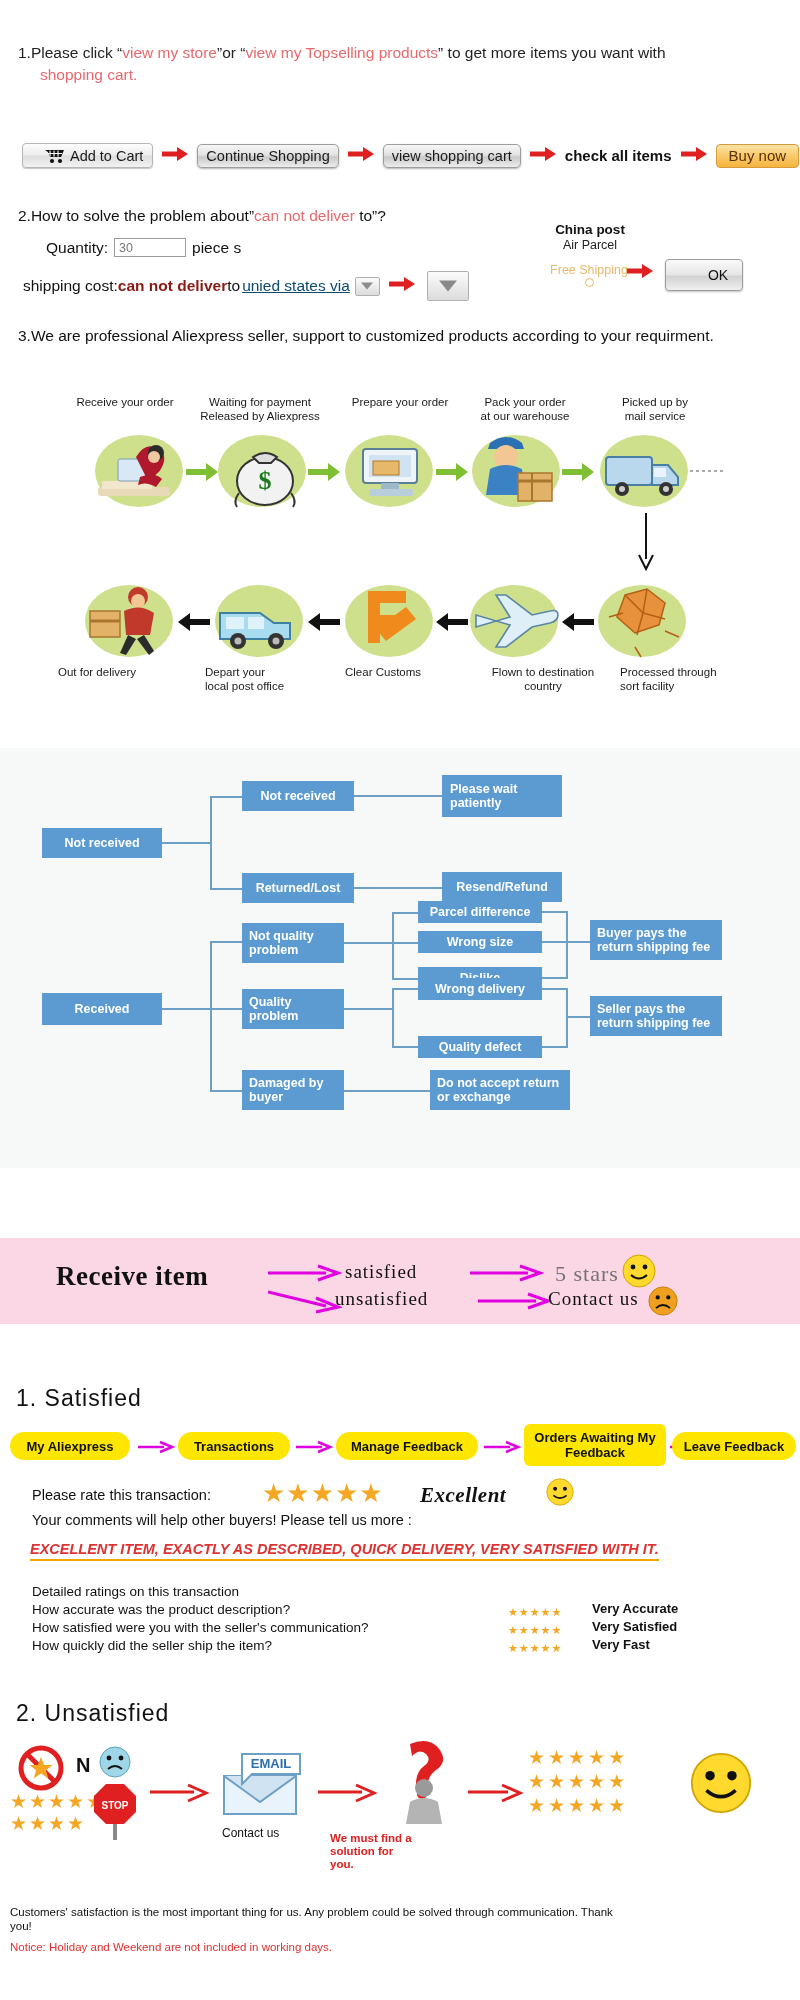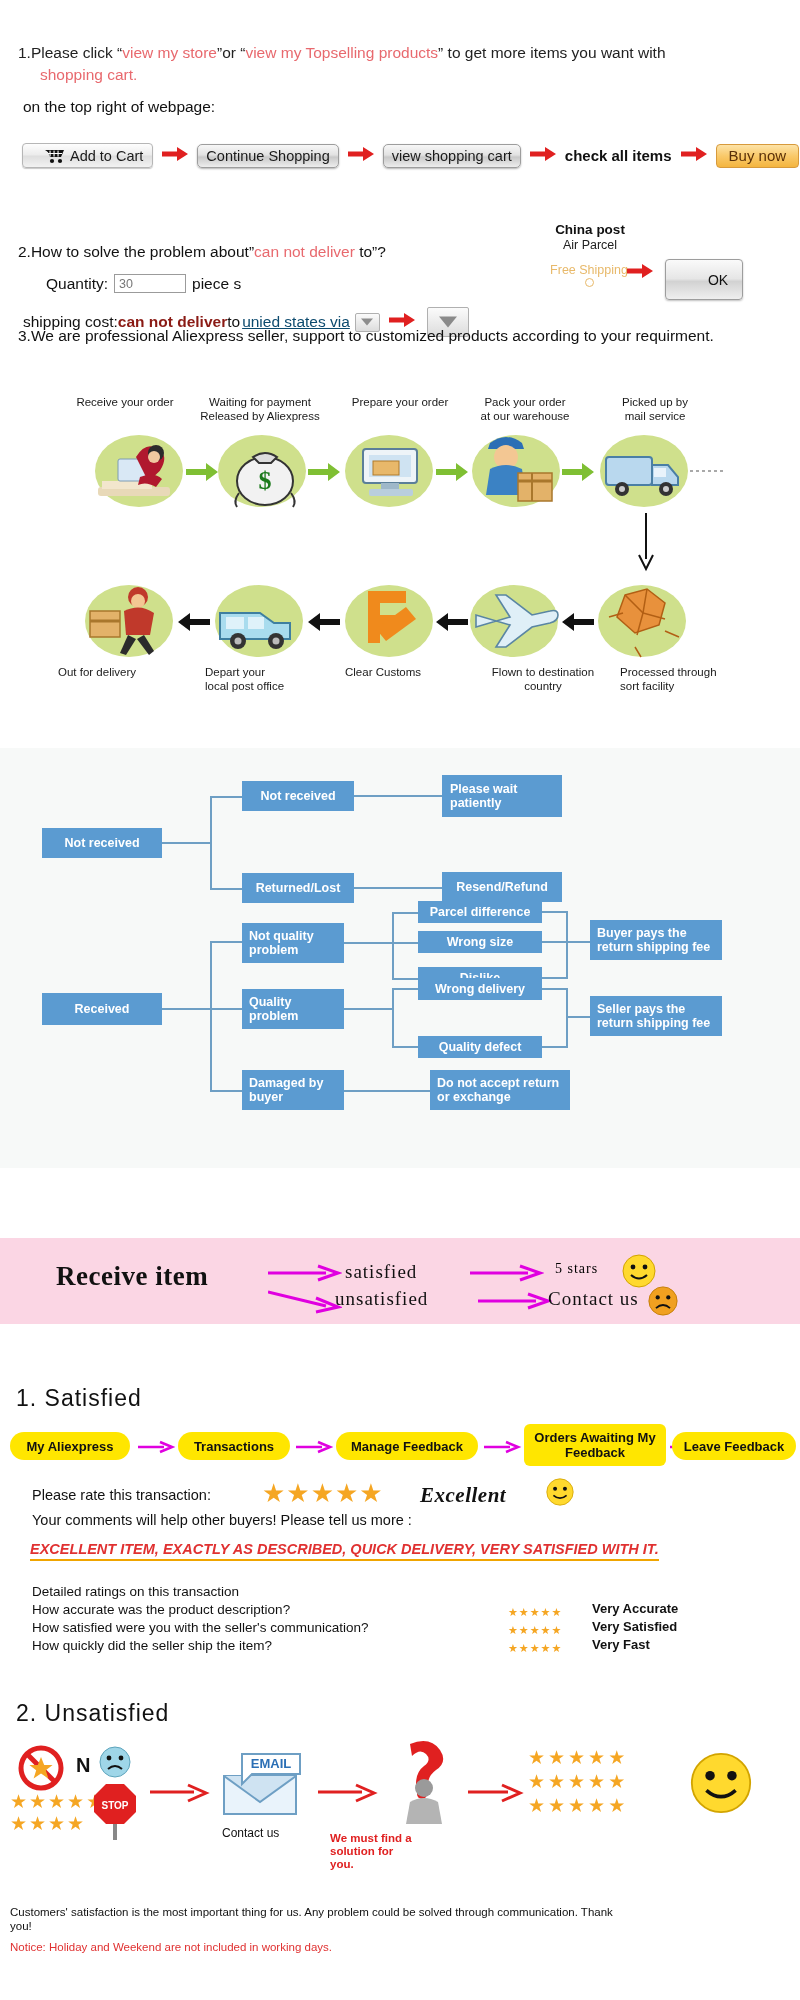--- a/index.html
+++ b/index.html
@@ -47,21 +47,21 @@
     display:inline-flex; align-items:center; justify-content:center;
     height:24px; padding:0 12px;
     border:1px solid #d79a3c; border-radius:4px;
     background:linear-gradient(to bottom,#fde3a7 0%,#f9c96a 50%,#f4b53f 100%);
     font-size:15px; color:#5a3008; font-weight:400; white-space:nowrap;
   }
   .plaintxt { font-size:15px; font-weight:bold; color:#111; white-space:nowrap; }
   .arrow-r { display:inline-block; margin:0 9px; }
 
   
-  .s2 { position:absolute; left:18px; top:207px; width:770px;margin-top:36px; }
+  .s2 { position:absolute; left:18px; top:207px; width:770px; }
   .s2 .q { font-size:15.5px; }
   .qtyline { margin-top:13px; padding-left:28px; font-size:15.5px; display:flex; align-items:center; gap:6px;}
   .qtybox {
     width:72px; height:19px; border:1px solid #9b9b9b; background:#fff;
     font-size:12.5px; color:#777; padding:0 4px; display:flex; align-items:center;
   }
   .shipline { margin-top:14px; padding-left:5px; font-size:15.5px; display:flex; align-items:center; }
   .shipline b { color:#8a1a14; }
   .lnk { color:#0c4a6e; text-decoration:underline; margin:0 2px; }
   .dd {
@@ -78,21 +78,21 @@
   .dd.big::after{ border-left:9px solid transparent; border-right:9px solid transparent; border-top:11px solid #8a8a8a; }
 
   .chinapost { position:absolute; left:530px; top:222px; text-align:center; width:120px; }
   .chinapost .t1 { font-size:13.5px; font-weight:bold; color:#111; }
   .chinapost .t2 { font-size:12.5px; color:#222; margin-top:1px;}
   .freeship { position:absolute; left:534px; top:264px; width:110px; text-align:center;
               font-size:12.5px; color:#e8b96a; line-height:13px; }
   .freeship .circ { display:block; margin:1px auto 0; width:9px;height:9px;border:1px solid #e8b96a;border-radius:50%; }
   .okbtn {
     position:absolute; left:665px; top:259px;
-    width:78px; height:41px; border:1px solid #9d9d9d; border-radius:4px;
+    width:78px; height:32px; border:1px solid #9d9d9d; border-radius:4px;
     background:linear-gradient(to bottom,#fafafa 0%,#e6e6e6 48%,#d2d2d2 55%,#efefef 100%);
     display:flex; align-items:center; justify-content:center; font-size:14px; color:#111;
     box-shadow:0 1px 2px rgba(0,0,0,.25);
     padding-left:28px;
   }
 
   
   .s3 { position:absolute; left:18px; top:327px; font-size:15.5px; width:770px;}
 
   
@@ -110,21 +110,21 @@
     font-size:12.5px; line-height:14px; padding:2px 4px;
   }
   .bline { position:absolute; background:#6e9fc4; }
 
   
   .pink { position:absolute; left:0; top:1238px; width:800px; height:86px; background:#fbd6e4; }
   .pink .ritem { position:absolute; left:56px; top:23px; font-family:"Liberation Serif", serif;
                  font-size:27px; font-weight:bold; color:#111; letter-spacing:.5px;}
   .pink .w1 { position:absolute; left:345px; top:23px; font-family:"Liberation Serif", serif; font-size:19px; color:#111; letter-spacing:1px;}
   .pink .w2 { position:absolute; left:335px; top:50px; font-family:"Liberation Serif", serif; font-size:19px; color:#111; letter-spacing:1px;}
-  .pink .w3 { position:absolute; left:555px; top:23px; font-family:"Liberation Serif", serif; font-size:14px; color:#000000; letter-spacing:1px;}
+  .pink .w3 { position:absolute; left:555px; top:23px; font-family:"Liberation Serif", serif; font-size:22px; color:#737373; letter-spacing:1px;}
   .pink .w4 { position:absolute; left:548px; top:50px; font-family:"Liberation Serif", serif; font-size:19px; color:#111; letter-spacing:1px;}
 
   
   .h2t { position:absolute; font-size:23px; color:#111; letter-spacing:1px; }
   .pill {
     position:absolute; background:#ffe600; border-radius:16px;
     display:flex; align-items:center; justify-content:center; text-align:center;
     font-size:13px; font-weight:bold; color:#111; line-height:15px; padding:3px 8px;
   }
   .rate { position:absolute; font-size:14.5px; color:#111; }
@@ -143,21 +143,20 @@
 </head>
 <body>
 
 <div class="page">
 
   <div class="s1">
     <div class="line1">
       <span>1.Please click “</span><span class="red">view my store</span><span>”or “</span><span class="red">view my Topselling products</span><span>” to get more items you want with</span>
     </div>
     <div class="line2 red" style="padding-left:22px;">shopping cart.</div>
-    <div class="line3">on the top right of webpage:</div>
   </div>
 
   <div class="btnrow">
     <div class="gbtn cart">
       <span class="cart-ico">
         <svg width="22" height="16" viewBox="0 0 22 16">
           <path d="M0 2 L4 2 L4 4 L1 2 Z" fill="#111"></path>
           <path d="M3 2 L20 2 L17 9 L6 9 Z" fill="#111"></path>
           <rect x="5.5" y="2.6" width="1.1" height="6" fill="#fff"></rect>
           <rect x="9.5" y="2.6" width="1.1" height="6" fill="#fff"></rect>

